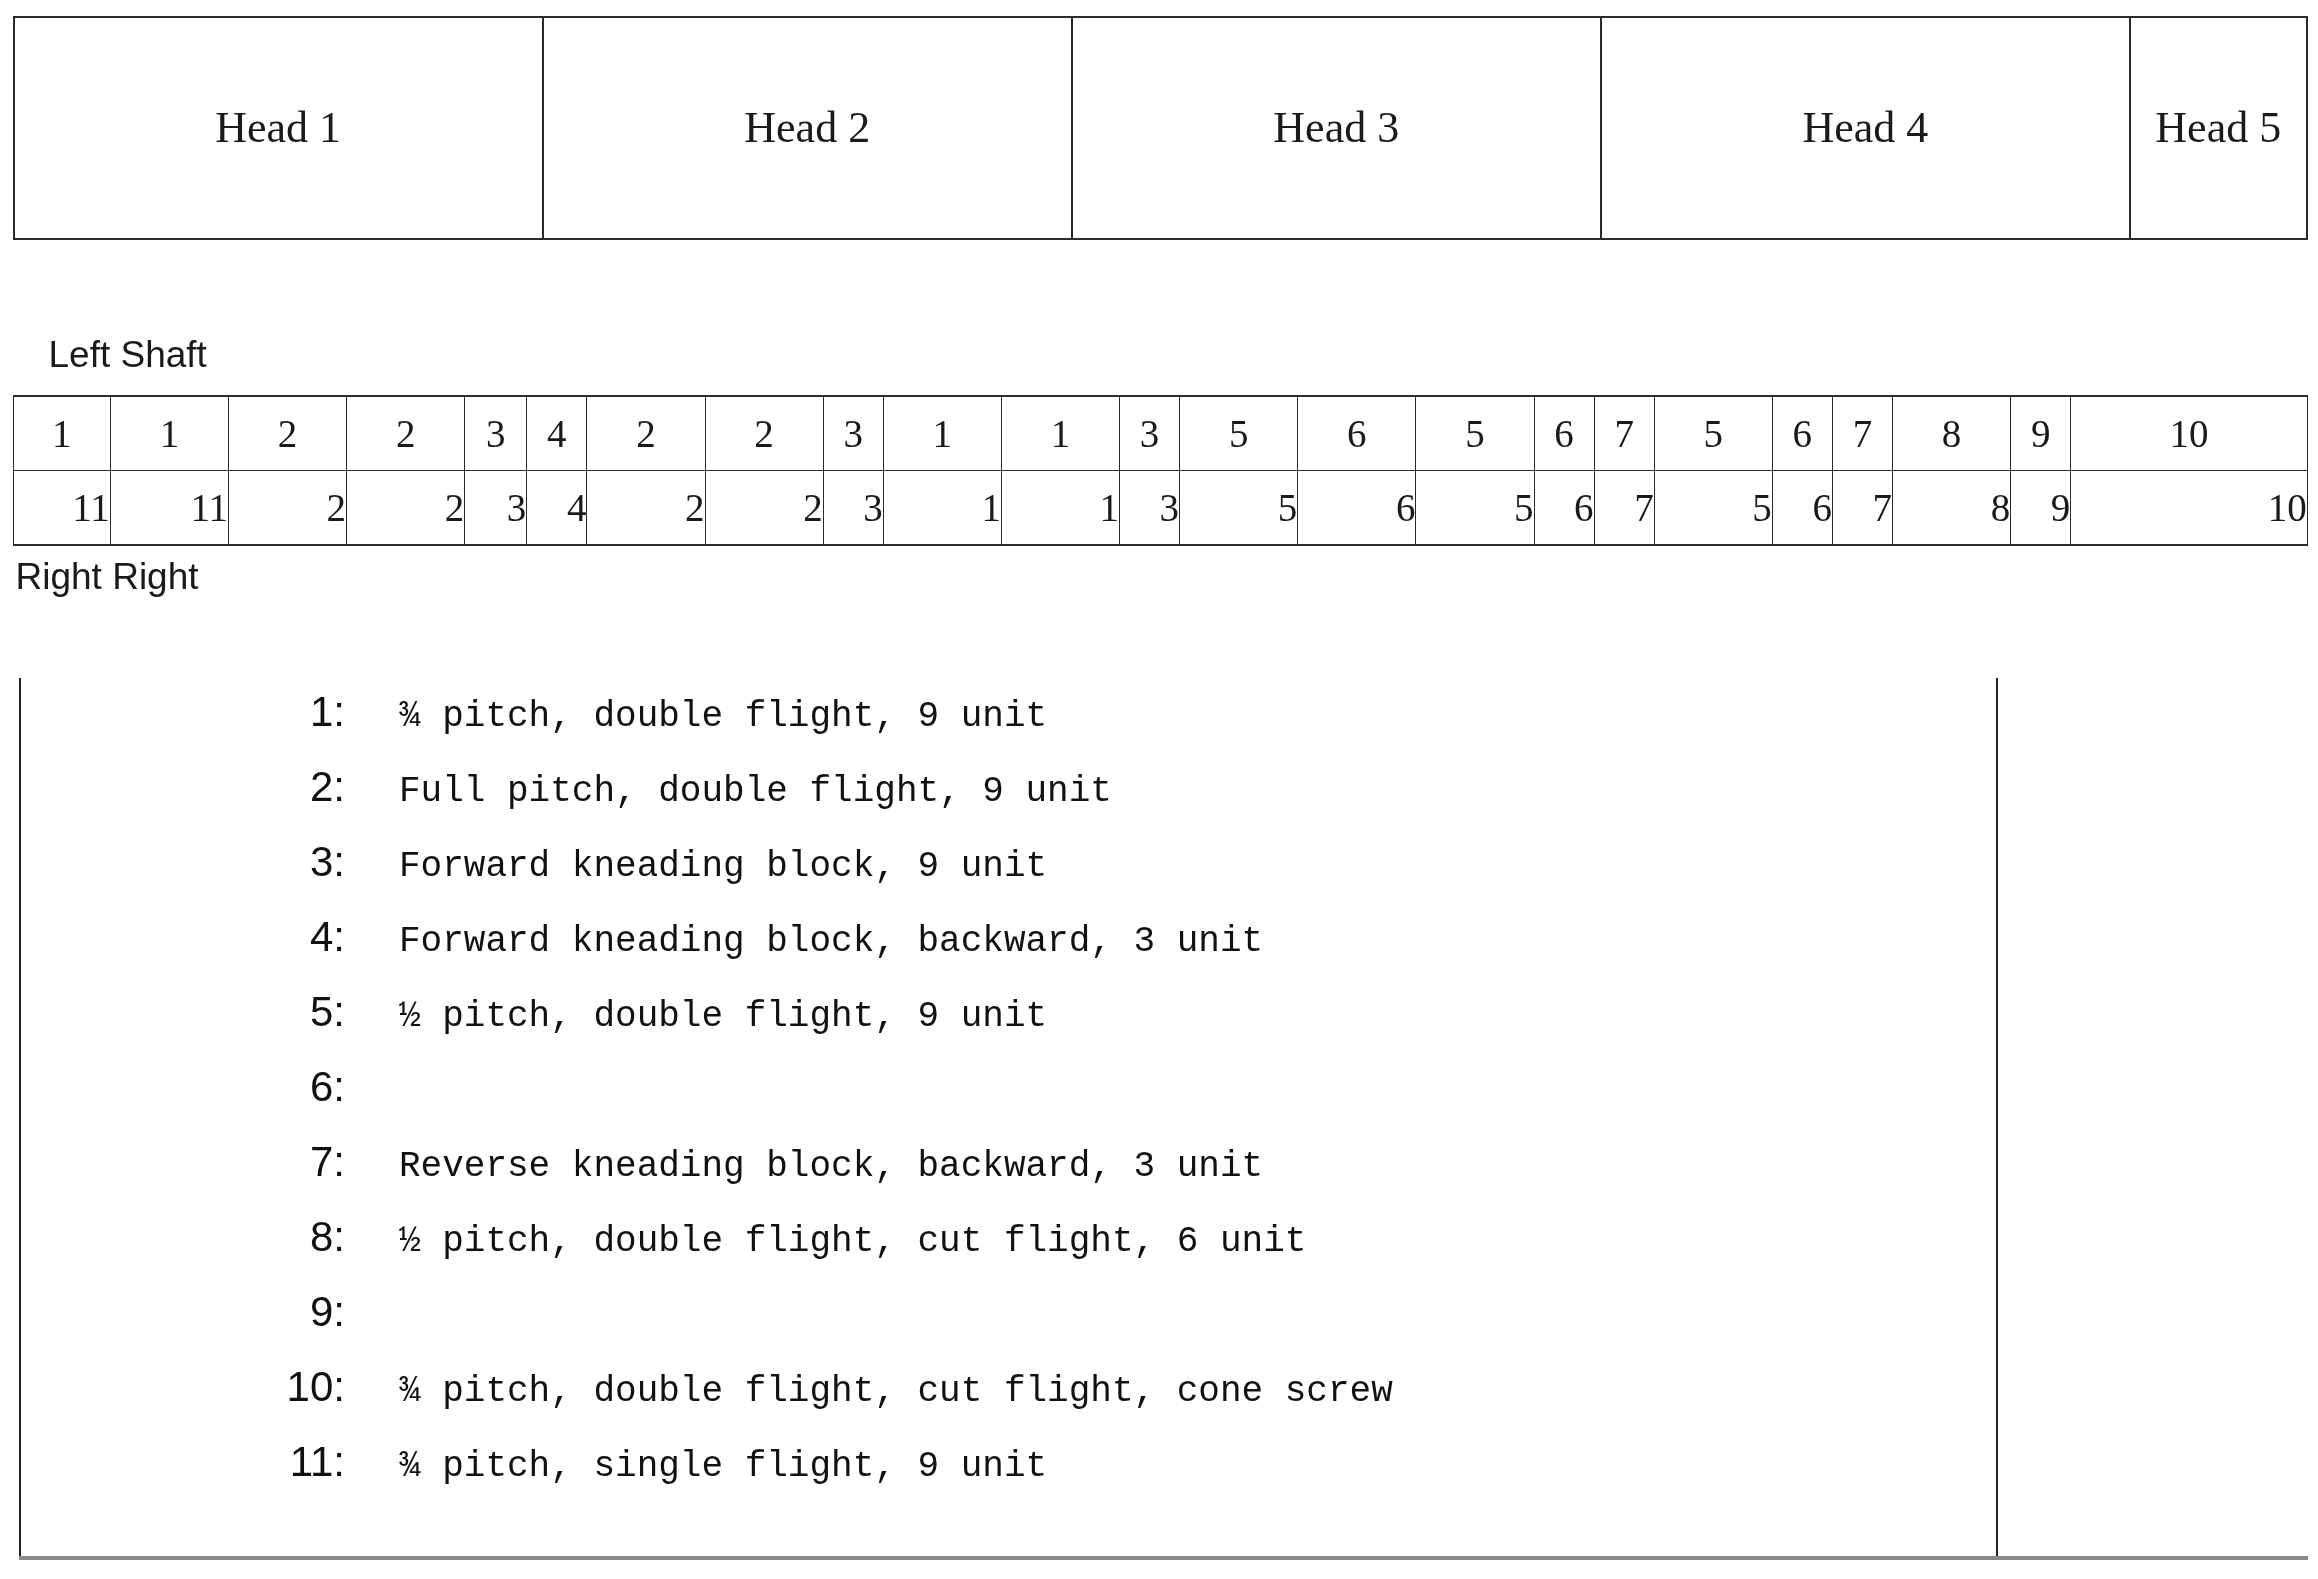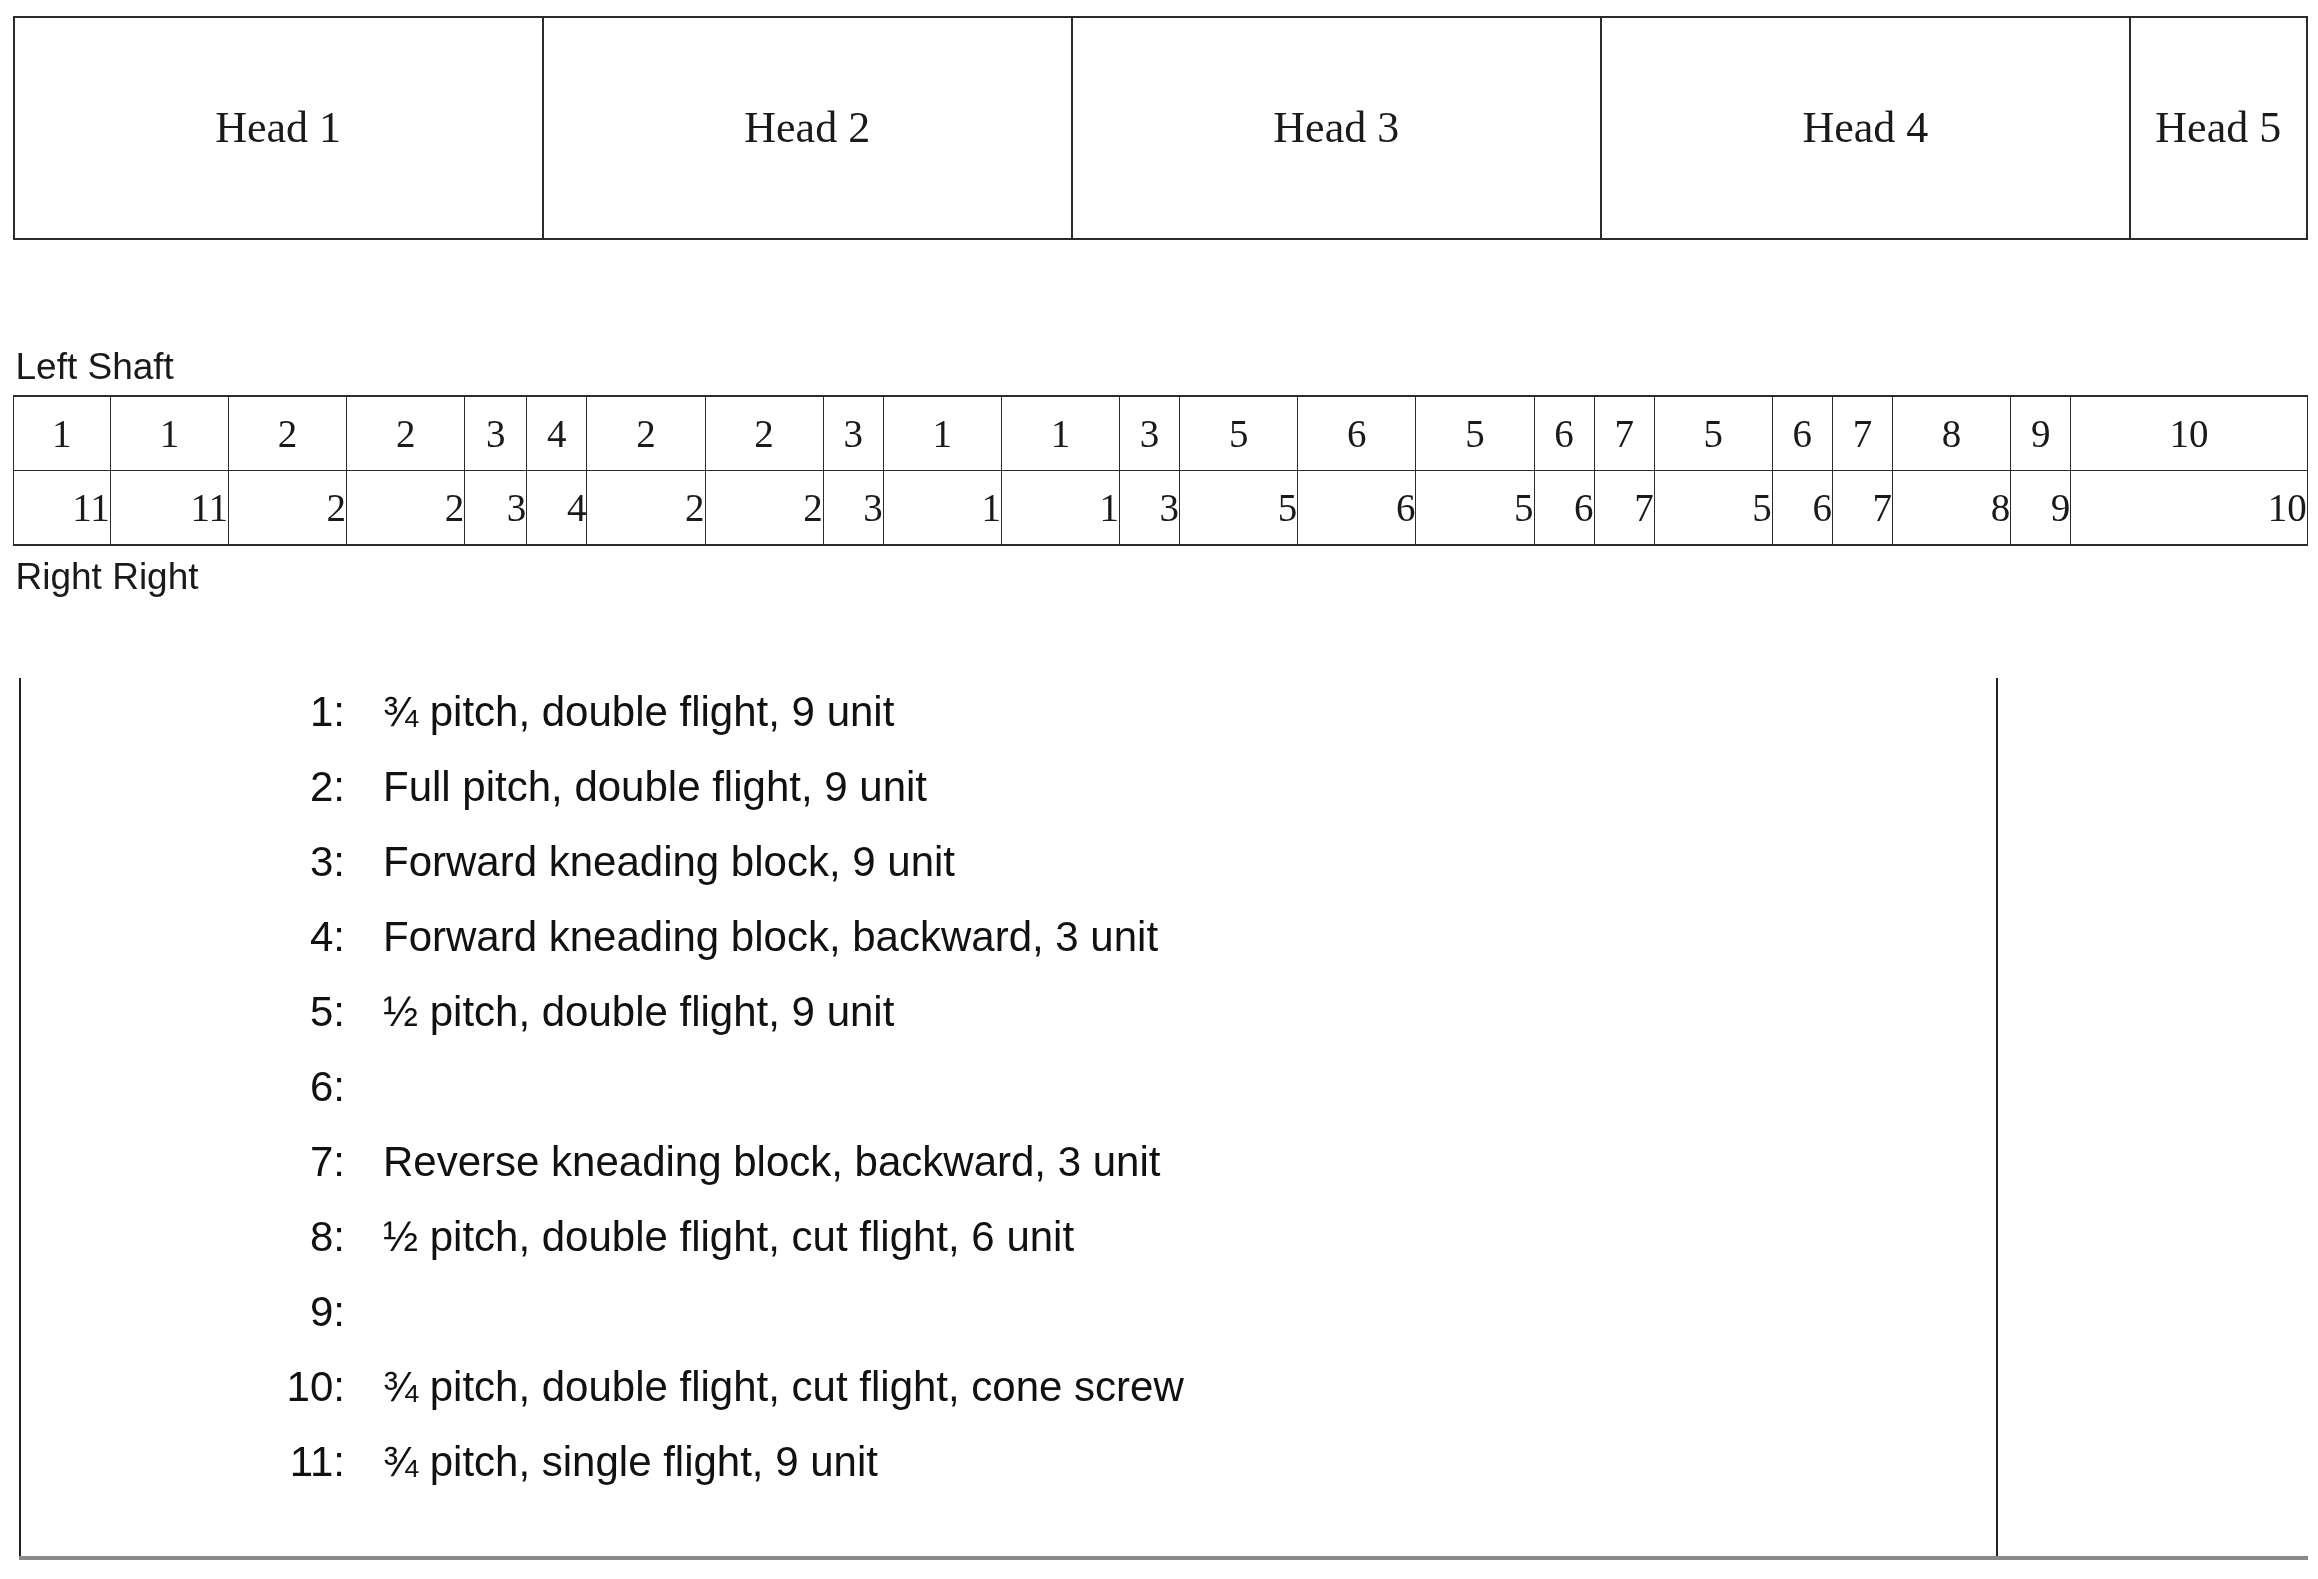--- a/index.html
+++ b/index.html
@@ -42,21 +42,21 @@
   .shaft-label {
     position: absolute;
     left: 15.5px;
     font-family: "Liberation Sans", sans-serif;
     font-size: 37px;
     font-weight: 400;
     color: #1a1a1a;
     letter-spacing: 0px;
     white-space: nowrap;
   }
-  #left-shaft-label  { top: 346px; }
+  #left-shaft-label  { top: 334px; margin-left: 33px; }
   #right-shaft-label { top: 556px; }
 
   
   #shaft-table {
     position: absolute;
     left: 12.7px;
     top: 395px;
     width: 2295px;
     border-collapse: collapse;
     table-layout: fixed;
@@ -112,23 +112,23 @@
   }
   .legend-num {
     width: 113px;
     text-align: right;
     font-family: "Liberation Sans", sans-serif;
     font-size: 42px;
     color: #111111;
     flex: 0 0 113px;
   }
   .legend-desc {
-    margin-left: 38px;
-    font-family: Liberation Sans, sans-serif;
-    font-size: 42px;
+    margin-left: 54px;
+    font-family: Liberation Mono, monospace;
+    font-size: 36px;
     color: #111111;
     white-space: nowrap;
   }
 </style>
 </head>
 <body>
 
 <table id="head-table">
   <colgroup id="head-colgroup">
       <col style="width: 2.5641%;">

